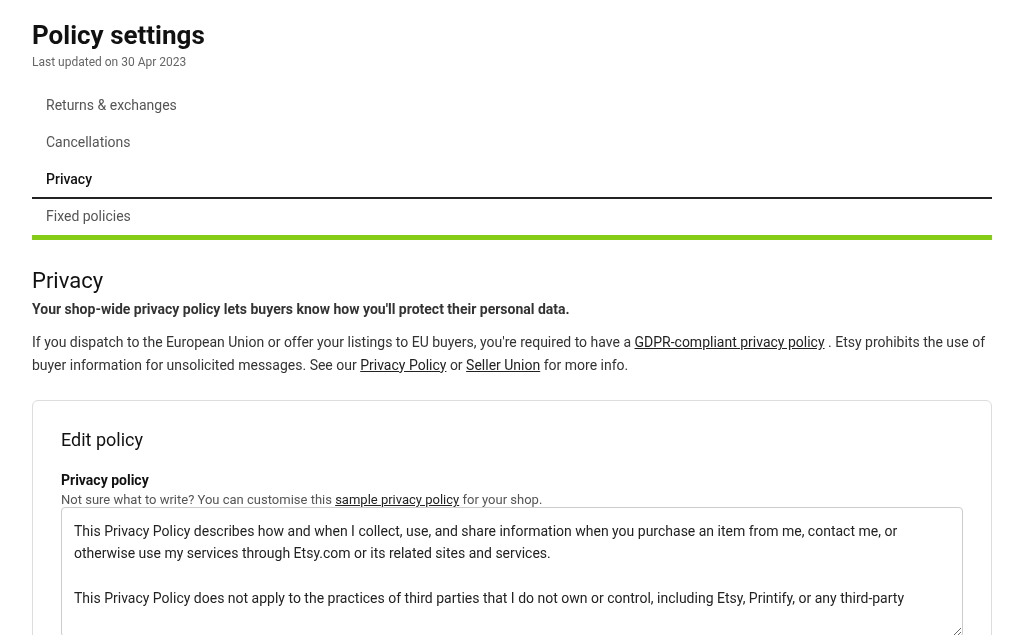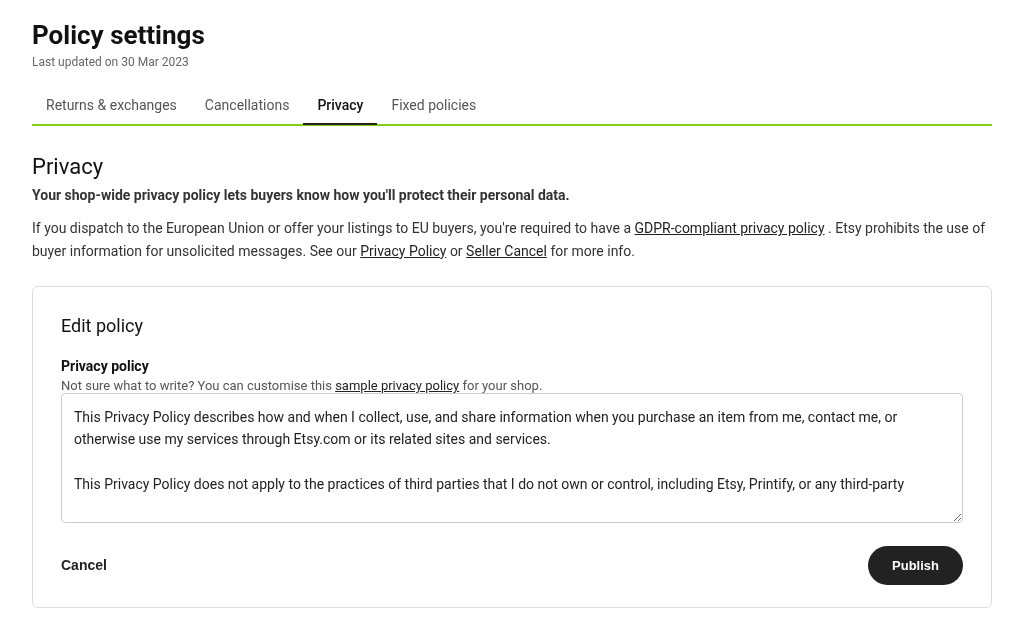--- a/index.html
+++ b/index.html
@@ -21,22 +21,23 @@
       line-height: 1.2;
       margin-bottom: 4px;
     }
     .last-updated {
       font-size: 12px;
       color: #666;
       margin-bottom: 18px;
     }
     .tabs {
       display: flex;
-      border-bottom: 2px solid #84cc16;
+      border-bottom: 5px solid #84cc16;
       margin-bottom: 28px;
+      flex-direction: column;
     }
     .tab {
       padding: 10px 14px;
       font-size: 14px;
       cursor: pointer;
       color: #555;
       border-bottom: 2px solid transparent;
       margin-bottom: -1px;
       text-decoration: none;
     }
@@ -127,39 +128,39 @@
       font-weight: 600;
       cursor: pointer;
     }
   </style>
 </head>
 <body>
 
 <div class="page-wrapper">
 
   <h1 class="page-title">Policy settings</h1>
-  <p class="last-updated">Last updated on 30 Mar 2023</p>
+  <p class="last-updated">Last updated on 30 Apr 2023</p>
 
   <nav class="tabs">
     <a class="tab">Returns &amp; exchanges</a>
     <a class="tab">Cancellations</a>
     <a class="tab active">Privacy</a>
     <a class="tab">Fixed policies</a>
   </nav>
 
   <h2 class="section-title">Privacy</h2>
   <p class="section-desc">Your shop-wide privacy policy lets buyers know how you'll protect their personal data.</p>
 
   <p class="info-text">
     <span>If you dispatch to the European Union or offer your listings to EU buyers, you're required to have a</span>
     <a href="#">GDPR-compliant privacy policy</a>
     <span>. Etsy prohibits the use of buyer information for unsolicited messages. See our</span>
     <a href="#">Privacy Policy</a>
     <span>or</span>
-    <a href="#">Seller Cancel</a>
+    <a href="#">Seller Union</a>
     <span>for more info.</span>
   </p>
 
   <div class="edit-policy-card">
     <h3 class="card-title">Edit policy</h3>
 
     <div>
       <p class="field-label">Privacy policy</p>
       <p class="field-hint">
         <span>Not sure what to write? You can customise this</span>

